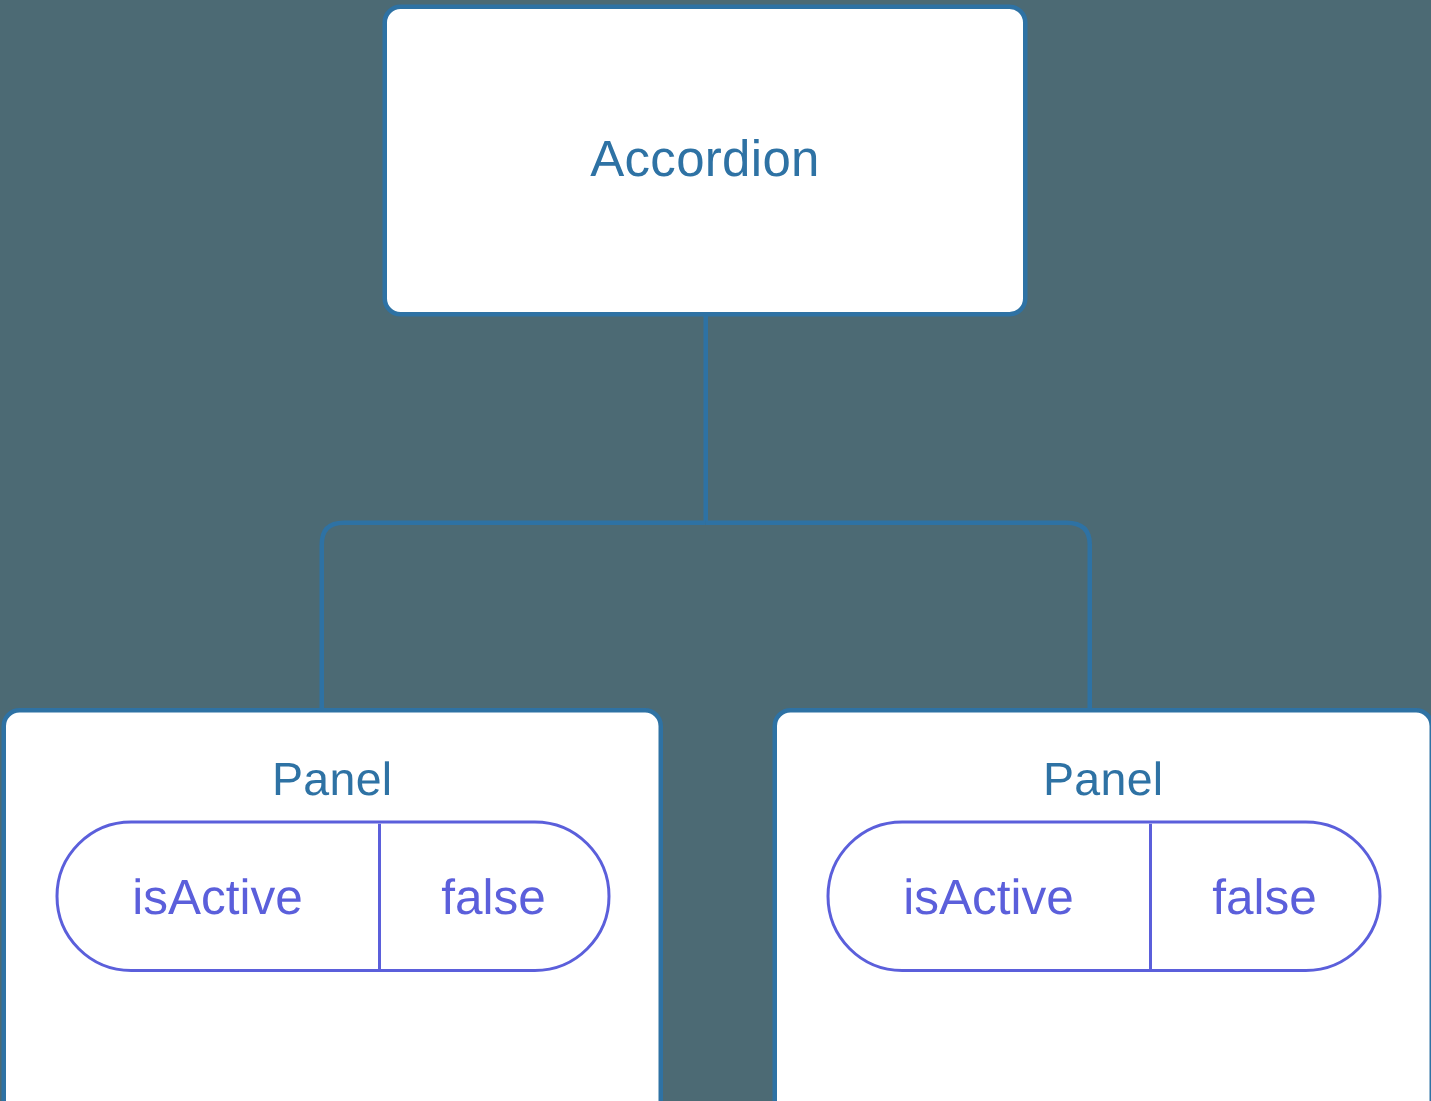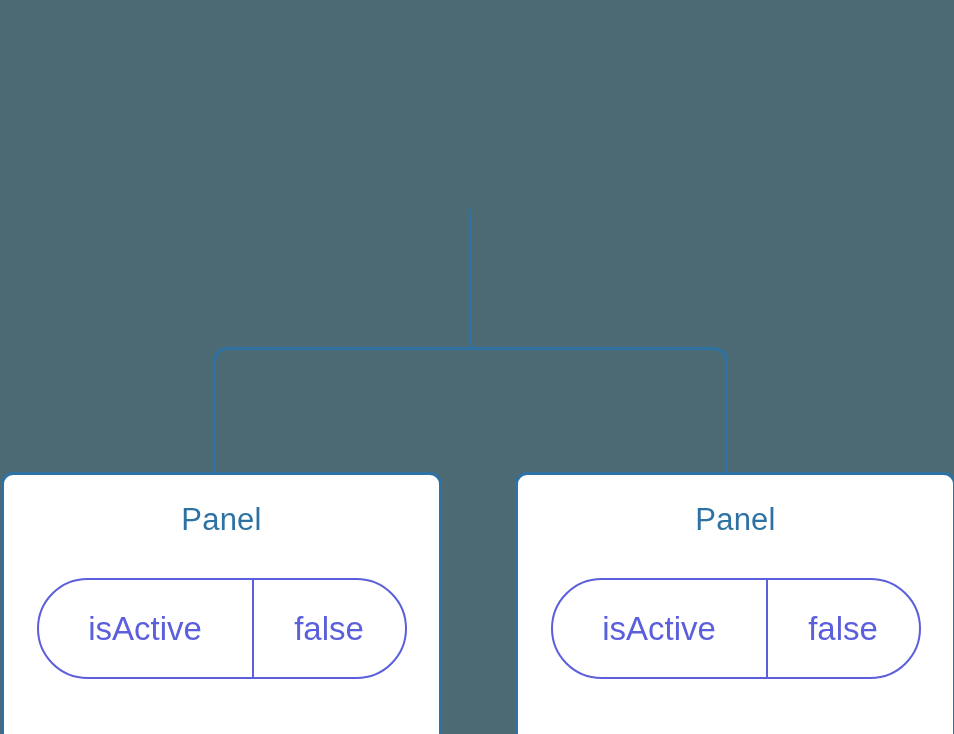--- a/index.html
+++ b/index.html
@@ -72,21 +72,21 @@
   .node-title-child {
     color: #2e72a4;
     font-size: 31px;
     line-height: 1.1;
     letter-spacing: 0.2px;
     white-space: nowrap;
   }
 
   
   .state-pill {
-    margin-top: 41px;
+    margin-top: 10px;
     width: 370px;
     height: 101px;
     border: 2.5px solid #5b5fdb;
     border-radius: 52px;
     box-sizing: border-box;
     display: flex;
     align-items: stretch;
     background: transparent;
     overflow: hidden;
   }
@@ -116,20 +116,23 @@
 
   <svg id="connectors" viewBox="0 0 954 734" width="954" height="734" xmlns="http://www.w3.org/2000/svg">
 
     <path d="M 470.5 209 L 470.5 348.5" fill="none" stroke="#2e72a4" stroke-width="3"></path>
 
     <path d="M 470.5 348.5 L 229 348.5 Q 214.5 348.5 214.5 363 L 214.5 474" fill="none" stroke="#2e72a4" stroke-width="3" stroke-linecap="butt" stroke-linejoin="round"></path>
 
     <path d="M 470.5 348.5 L 711 348.5 Q 726.5 348.5 726.5 363 L 726.5 474" fill="none" stroke="#2e72a4" stroke-width="3" stroke-linecap="butt" stroke-linejoin="round"></path>
   </svg>
 
+  <div class="node" id="node-accordion">
+    <div class="node-title-root">Accordion</div>
+  </div>
 
   <div class="node node-child" id="node-panel-0">
     <div class="node-title-child">Panel</div>
     <div class="state-pill">
       <div class="state-key">isActive</div>
       <div class="state-value">false</div>
     </div>
   </div>
 
   <div class="node node-child" id="node-panel-1">

